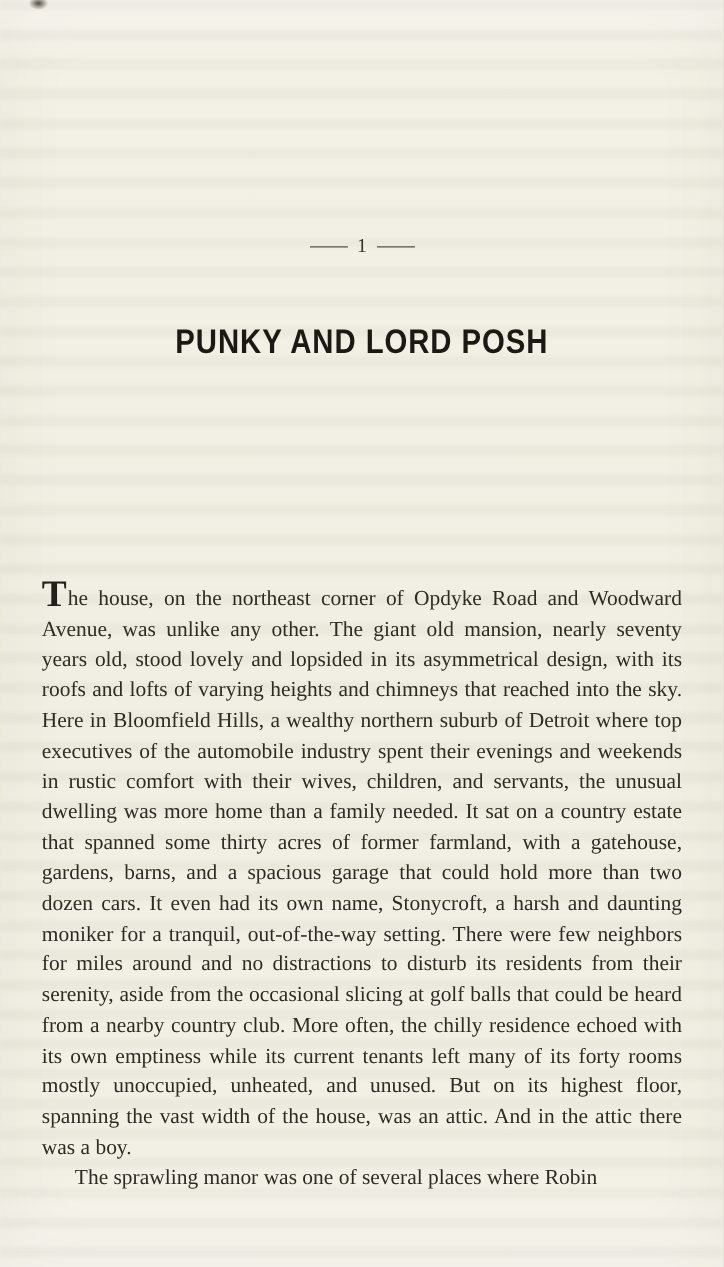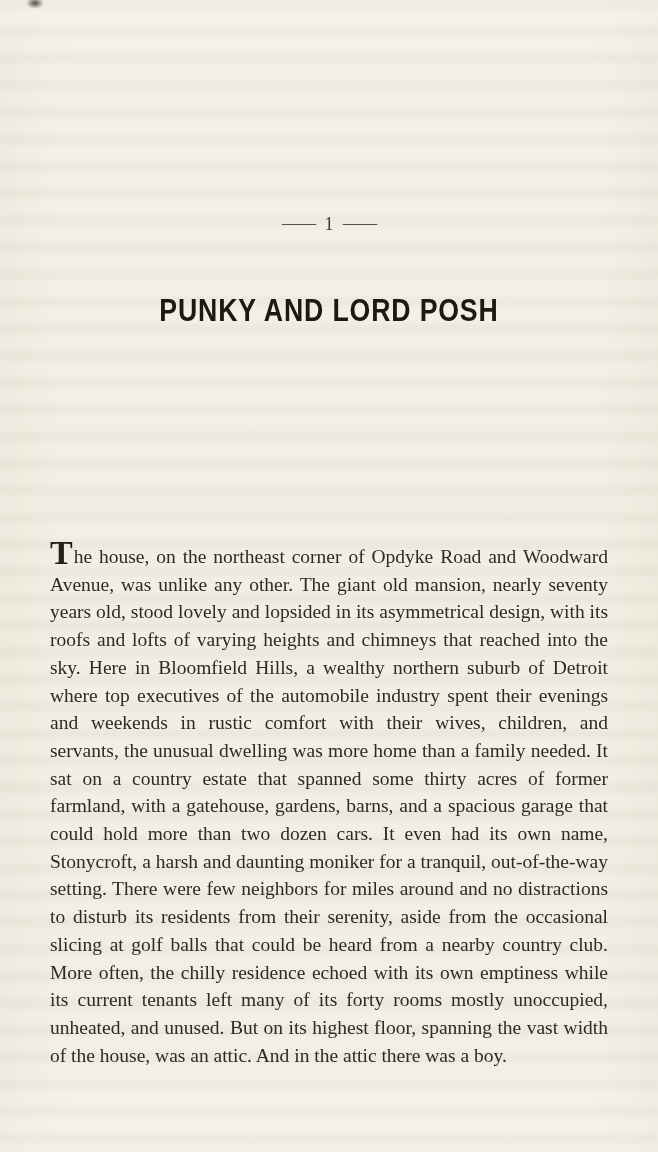--- a/index.html
+++ b/index.html
@@ -81,21 +81,21 @@
     position: absolute;
     top: 531px;
     left: 38px;
     width: 582px;
     font-size: 19.5px;
     line-height: 27.7px;
     color: #2e2a24;
     text-align: justify;
   }
   .body-text p {
-    margin: 12px;
+    margin: 0;
     padding: 0;
   }
   .body-text p.indented {
     text-indent: 30px;
   }
   .initial {
     font-size: 34px;
     font-weight: 700;
     line-height: 0;
     position: relative;
@@ -114,15 +114,16 @@
   <div class="edge-mark"></div>
 
   <div class="chapter-line">
     <span class="dash">—</span><span class="chapnum">1</span><span class="dash">—</span>
   </div>
 
   <h1 class="chapter-title">PUNKY AND LORD POSH</h1>
 
   <div class="body-text">
     <p class="para first"><span class="initial">T</span><span>he house, on the northeast corner of Opdyke Road and Woodward Avenue, was unlike any other. The giant old mansion, nearly seventy years old, stood lovely and lopsided in its asymmetrical design, with its roofs and lofts of varying heights and chimneys that reached into the sky. Here in Bloomfield Hills, a wealthy northern suburb of Detroit where top executives of the automobile industry spent their evenings and weekends in rustic comfort with their wives, children, and servants, the unusual dwelling was more home than a family needed. It sat on a country estate that spanned some thirty acres of former farmland, with a gatehouse, gardens, barns, and a spacious garage that could hold more than two dozen cars. It even had its own name, Stonycroft, a harsh and daunting moniker for a tranquil, out-of-the-way setting. There were few neighbors for miles around and no distractions to disturb its residents from their serenity, aside from the occasional slicing at golf balls that could be heard from a nearby country club. More often, the chilly residence echoed with its own emptiness while its current tenants left many of its forty rooms mostly unoccupied, unheated, and unused. But on its highest floor, spanning the vast width of the house, was an attic. And in the attic there was a boy.</span></p>
+    <p class="para indented"><span>The sprawling manor was one of several places where Robin</span></p>
   </div>
 
 </div>
 
 </body></html>

